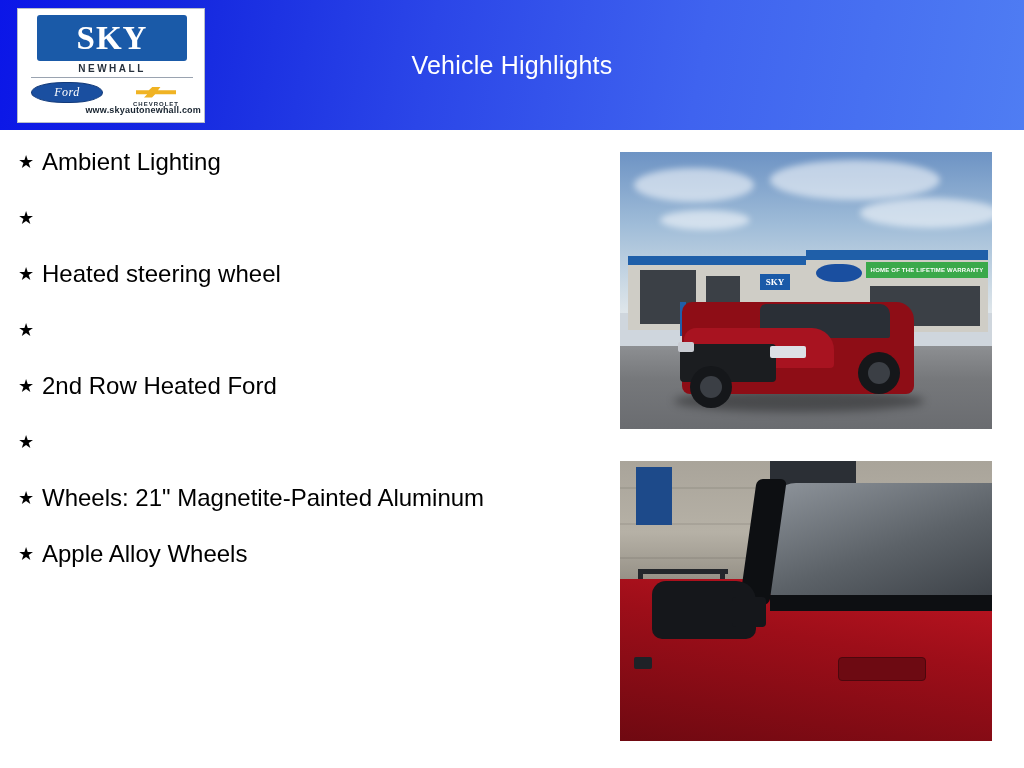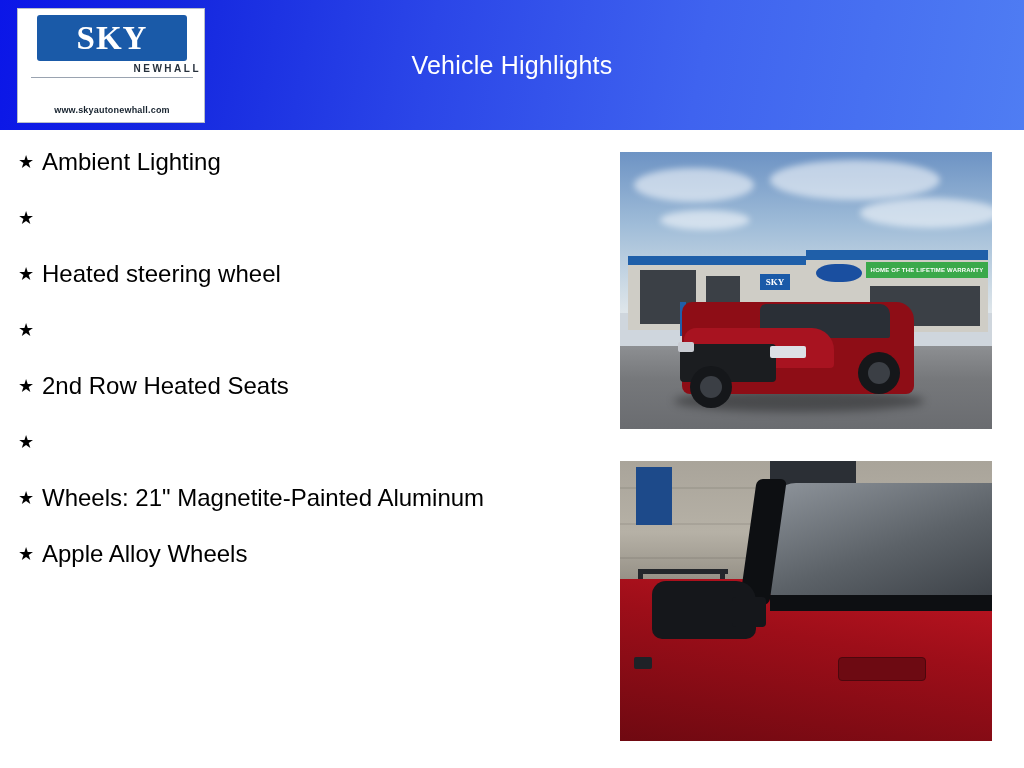--- a/index.html
+++ b/index.html
@@ -80,21 +80,21 @@
     font-weight: bold;
     font-size: 33px;
     letter-spacing: 1px;
     line-height: 1;
   }
   .logo-newhall {
     position: absolute;
     left: 0;
     top: 50px;
     width: 178px;
-    text-align: right;
+    text-align: center;
     font-size: 10px;
     letter-spacing: 2.5px;
     color: #26303c;
     font-weight: bold;
   }
   .logo-rule {
     position: absolute;
     left: 8px;
     top: 64px;
     width: 162px;
@@ -150,21 +150,21 @@
     font-size: 6px;
     letter-spacing: 1px;
     color: #1b2734;
     font-weight: bold;
   }
   .logo-url {
     position: absolute;
     left: 0;
     top: 92px;
     width: 178px;
-    text-align: center;
+    text-align: right;
     font-size: 9px;
     font-weight: bold;
     color: #16222e;
     letter-spacing: 0.2px;
   }
 
   
   .bullets {
     position: absolute;
     left: 10px;
@@ -365,20 +365,27 @@
     <div class="header-title">Vehicle Highlights</div>
   </div>
 
   <div class="logo-box">
     <div class="logo-inner">
       <div class="logo-sky">
         <span>SKY</span>
       </div>
       <div class="logo-newhall">NEWHALL</div>
       <div class="logo-rule"></div>
+      <div class="logo-brands">
+        <div class="brand-ford">Ford</div>
+        <div class="brand-chev">
+          <div class="chev-mark"></div>
+          <div class="chev-text">CHEVROLET</div>
+        </div>
+      </div>
       <div class="logo-url">www.skyautonewhall.com</div>
     </div>
   </div>
 
   <div class="bullets">
 
     <div class="bullet">
       <div class="bullet-star">★</div>
       <div class="bullet-text">Ambient Lighting</div>
     </div>
@@ -391,21 +398,21 @@
       <div class="bullet-star">★</div>
       <div class="bullet-text">Heated steering wheel</div>
     </div>
 
     <div class="bullet">
       <div class="bullet-star">★</div>
     </div>
 
     <div class="bullet">
       <div class="bullet-star">★</div>
-      <div class="bullet-text">2nd Row Heated Seats</div>
+      <div class="bullet-text">2nd Row Heated Ford</div>
     </div>
 
     <div class="bullet">
       <div class="bullet-star">★</div>
     </div>
 
     <div class="bullet">
       <div class="bullet-star">★</div>
       <div class="bullet-text">Wheels: 21" Magnetite-Painted Aluminum</div>
     </div>

